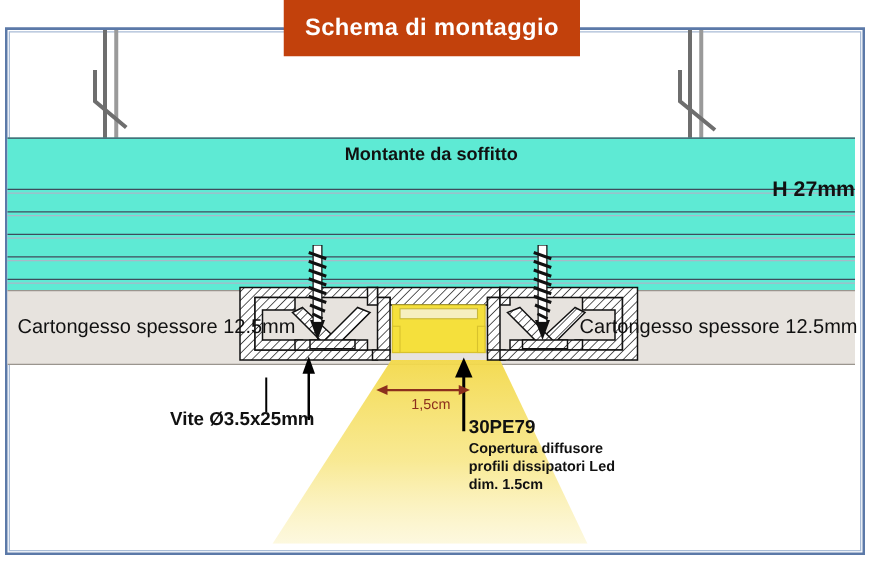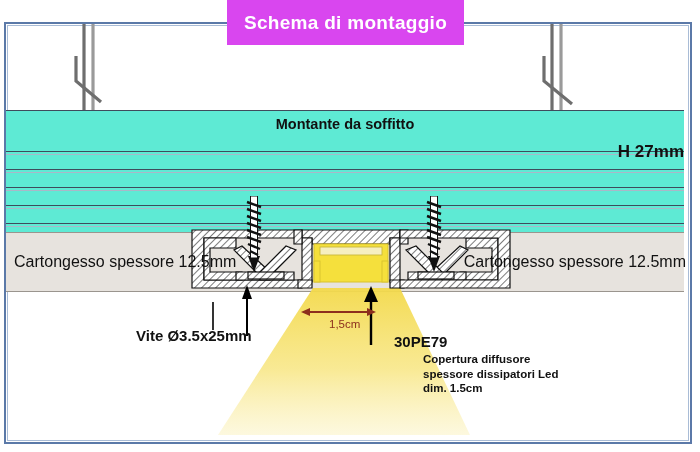--- a/index.html
+++ b/index.html
@@ -7,21 +7,21 @@
   #page{position:relative;width:700px;height:452px;overflow:hidden;background:#ffffff;}
 
   
   #frame{position:absolute;left:4px;top:22px;width:688px;height:422px;
          border:2px solid #5b79a8;box-sizing:border-box;background:#fff;}
   #frame:after{content:"";position:absolute;left:1px;top:1px;right:1px;bottom:1px;
          border:1px solid #a9bcd6;pointer-events:none;}
 
   
   #title-banner{position:absolute;left:227px;top:0;width:237px;height:45px;
-      background:#d946ef;color:#ffffff;display:flex;align-items:center;justify-content:center;
+      background:#c2410c;color:#ffffff;display:flex;align-items:center;justify-content:center;
       font-size:19px;font-weight:bold;letter-spacing:.3px;z-index:40;}
 
   
   .hanger{position:absolute;z-index:5;}
 
   
   #ceiling{position:absolute;left:6px;top:110px;width:678px;height:122px;
       background:#5eead4;z-index:6;}
   #ceiling .ln{position:absolute;left:0;width:100%;height:1px;background:#3f4b5c;}
   #ceiling .lnsoft{position:absolute;left:0;width:100%;height:1px;background:#aab7c8;}
@@ -45,22 +45,22 @@
 
   
   .screw{position:absolute;z-index:14;}
 
   
   #ann{position:absolute;left:0;top:0;width:700px;height:452px;z-index:25;pointer-events:none;}
 
   .txt{position:absolute;z-index:30;color:#111;}
   #vite-label{left:136px;top:327px;font-size:15px;font-weight:bold;}
   #dim-label{left:329px;top:318px;font-size:11.5px;font-weight:normal;color:#8c2f1d;}
-  #code-label{left:394px;top:333px;font-size:15px;font-weight:bold;}
-  #desc-label{left:375px;top:352px;font-size:11.5px;font-weight:bold;line-height:14.5px;margin-left:48px;}
+  #code-label{left:375px;top:333px;font-size:15px;font-weight:bold;}
+  #desc-label{left:375px;top:352px;font-size:11.5px;font-weight:bold;line-height:14.5px;}
 </style>
 </head>
 <body>
 
 <div id="page">
 
   <div id="frame"></div>
 
   <div id="title-banner">Schema di montaggio</div>
 
@@ -193,17 +193,17 @@
       <path d="M4,48 L16,53"></path>
         <path d="M6,55 L14,59"></path>
     </g>
   </svg>
 
   <div class="txt" id="vite-label">Vite Ø3.5x25mm</div>
   <div class="txt" id="dim-label">1,5cm</div>
   <div class="txt" id="code-label">30PE79</div>
   <div class="txt" id="desc-label">
     <div>Copertura diffusore</div>
-    <div>spessore dissipatori Led</div>
+    <div>profili dissipatori Led</div>
     <div>dim. 1.5cm</div>
   </div>
 
 </div>
 
 </body></html>

